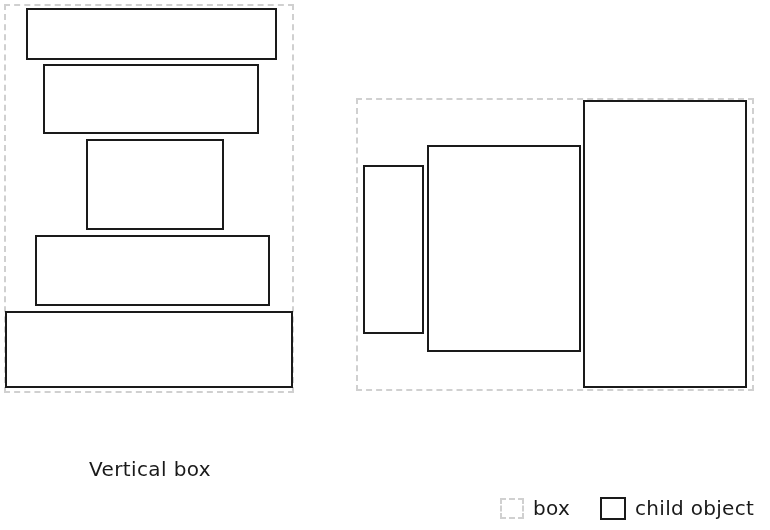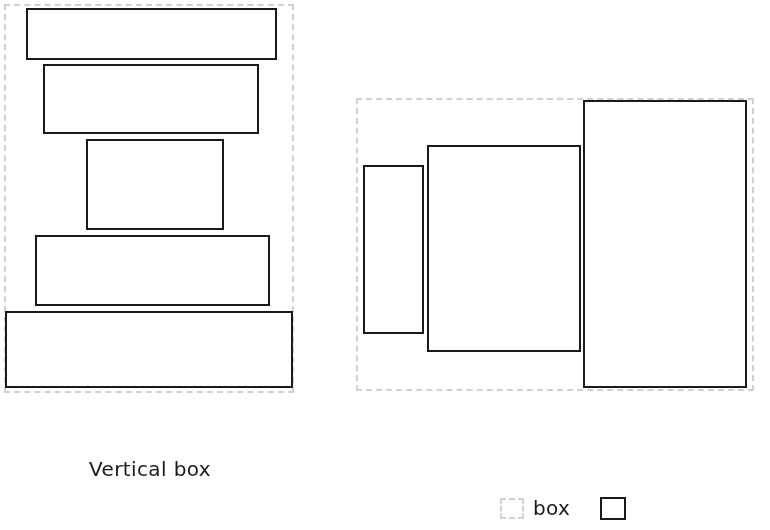--- a/index.html
+++ b/index.html
@@ -121,17 +121,18 @@
 
   <div class="legend">
 
     <div class="legend-entry">
       <span class="legend-swatch dashed"></span>
       <span class="legend-label">box</span>
     </div>
 
     <div class="legend-entry">
       <span class="legend-swatch solid"></span>
+      <span class="legend-label">child object</span>
     </div>
 
   </div>
 
 </div>
 
 </body></html>

